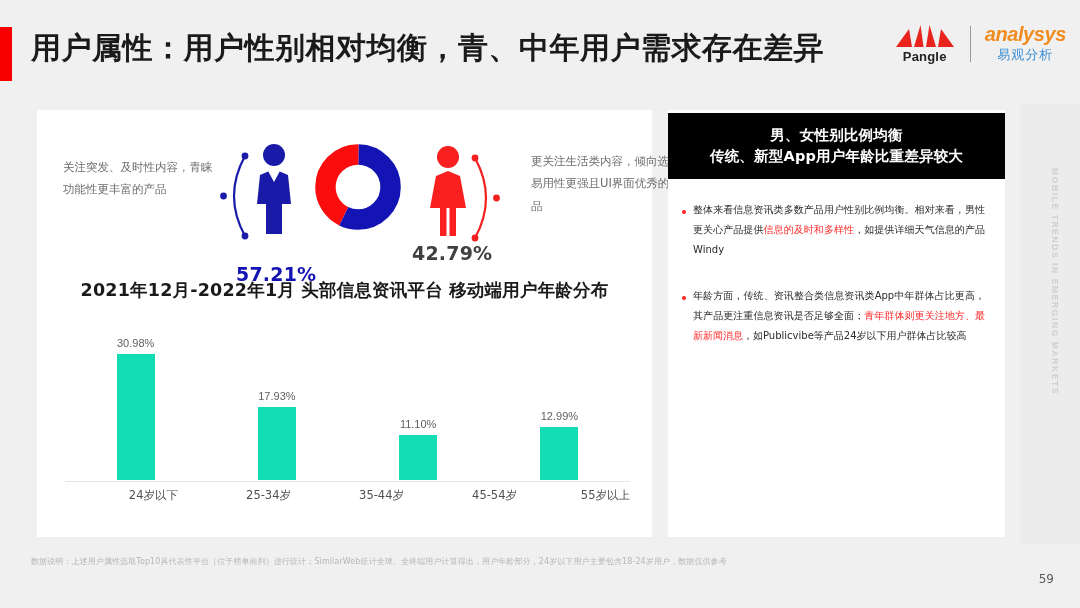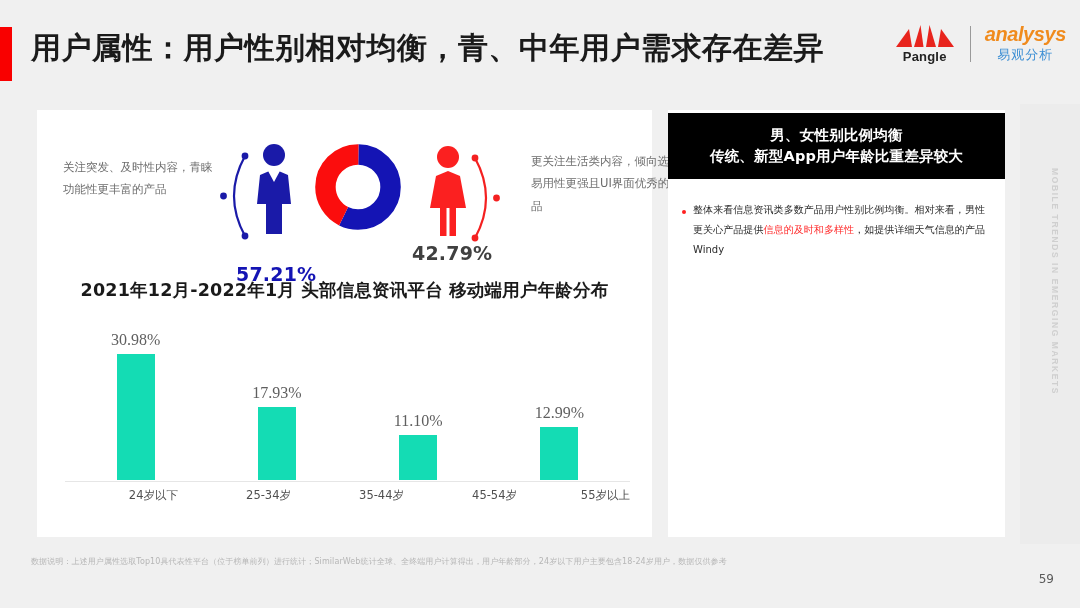--- a/index.html
+++ b/index.html
@@ -109,22 +109,22 @@
   }
   .bars {
     position: absolute; left: 0; bottom: 0; width: 100%; height: 160px;
     display: flex; align-items: flex-end; justify-content: space-around;
   }
   .bar-col {
     position: relative; width: 113px; height: 100%;
     display: flex; flex-direction: column; justify-content: flex-end; align-items: center;
   }
   .bar-value {
-    font-size: 16px; color: #5f5f5f; margin-bottom: 5px;
-    font-family: Liberation Serif, serif;
+    font-size: 11px; color: #5f5f5f; margin-bottom: 5px;
+    font-family: Liberation Sans, sans-serif;
   }
   .bar-rect { width: 38px; background: #14dcb4; }
   .axis-line {
     position: absolute; left: 28px; top: 371px; width: 565px; height: 1px;
     background: #e6e6e6;
   }
   .x-labels {
     position: absolute; left: 28px; top: 378px; width: 565px;
     display: flex; justify-content: space-around;
   }
@@ -290,18 +290,22 @@
   <div class="card-right"></div>
   <div class="panel-header">
     <span>男、女性别比例均衡</span>
     <span>传统、新型App用户年龄比重差异较大</span>
   </div>
   <div class="bullets" id="bullets-container">
       <div class="bullet">
         <span class="bullet-dot"></span>
         <div class="bullet-text"><span>整体来看信息资讯类多数产品用户性别比例均衡。相对来看，男性更关心产品提供</span><span class="hl" style="color: rgb(255, 43, 43);">信息的及时和多样性</span><span>，如提供详细天气信息的产品Windy</span></div>
       </div>
+      <div class="bullet">
+        <span class="bullet-dot"></span>
+        <div class="bullet-text"><span>年龄方面，传统、资讯整合类信息资讯类App中年群体占比更高，其产品更注重信息资讯是否足够全面；</span><span class="hl" style="color: rgb(255, 43, 43);">青年群体则更关注地方、最新新闻消息</span><span>，如Publicvibe等产品24岁以下用户群体占比较高</span></div>
+      </div>
     </div>
 
   <div class="footer-note">数据说明：上述用户属性选取Top10具代表性平台（位于榜单前列）进行统计；SimilarWeb统计全球、全终端用户计算得出，用户年龄部分，24岁以下用户主要包含18-24岁用户，数据仅供参考</div>
   <div class="page-number">59</div>
 
 </div>
 
 </body></html>

